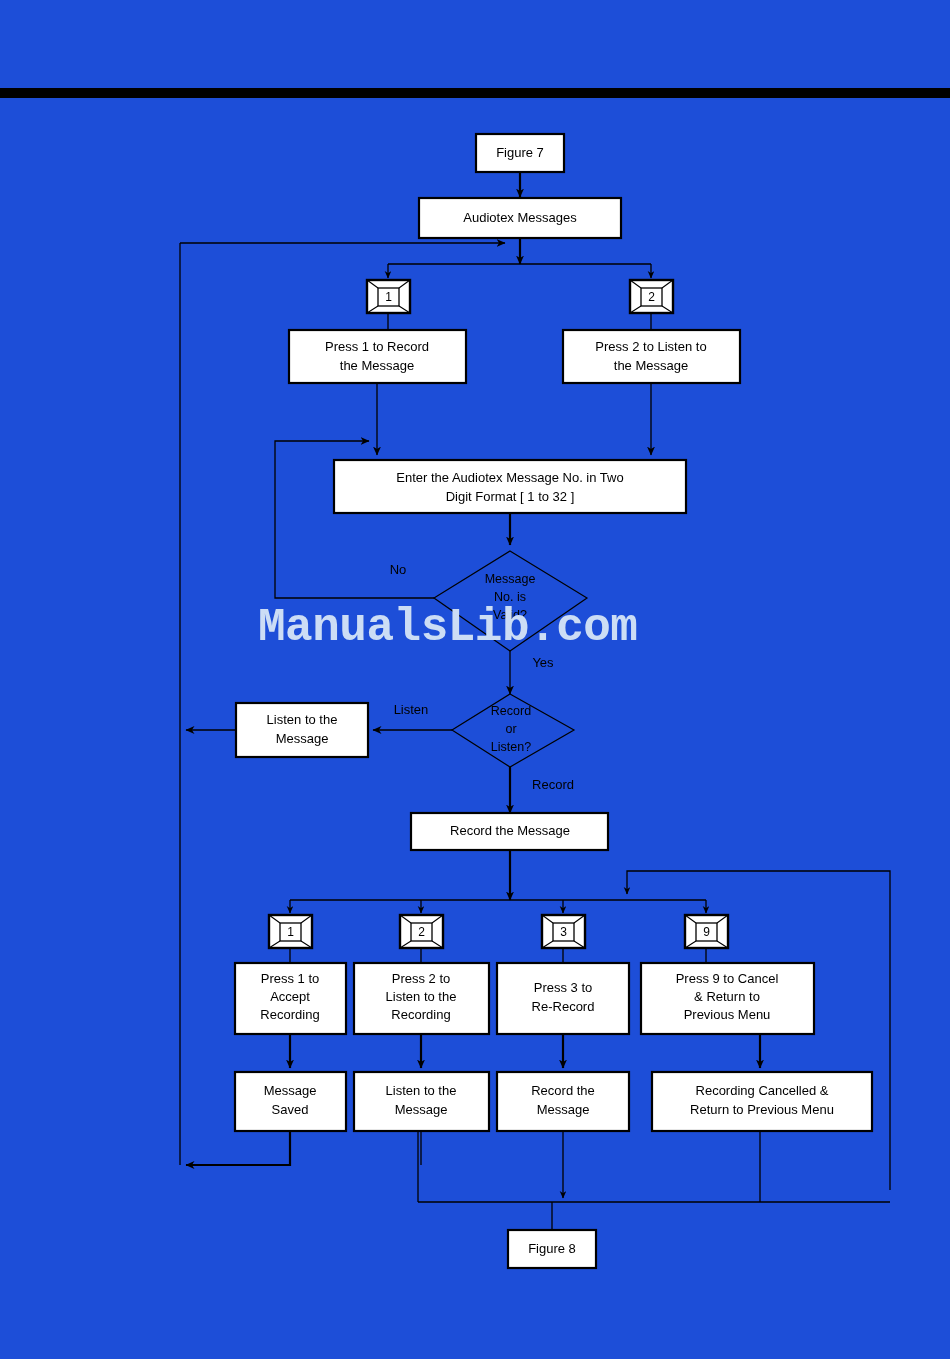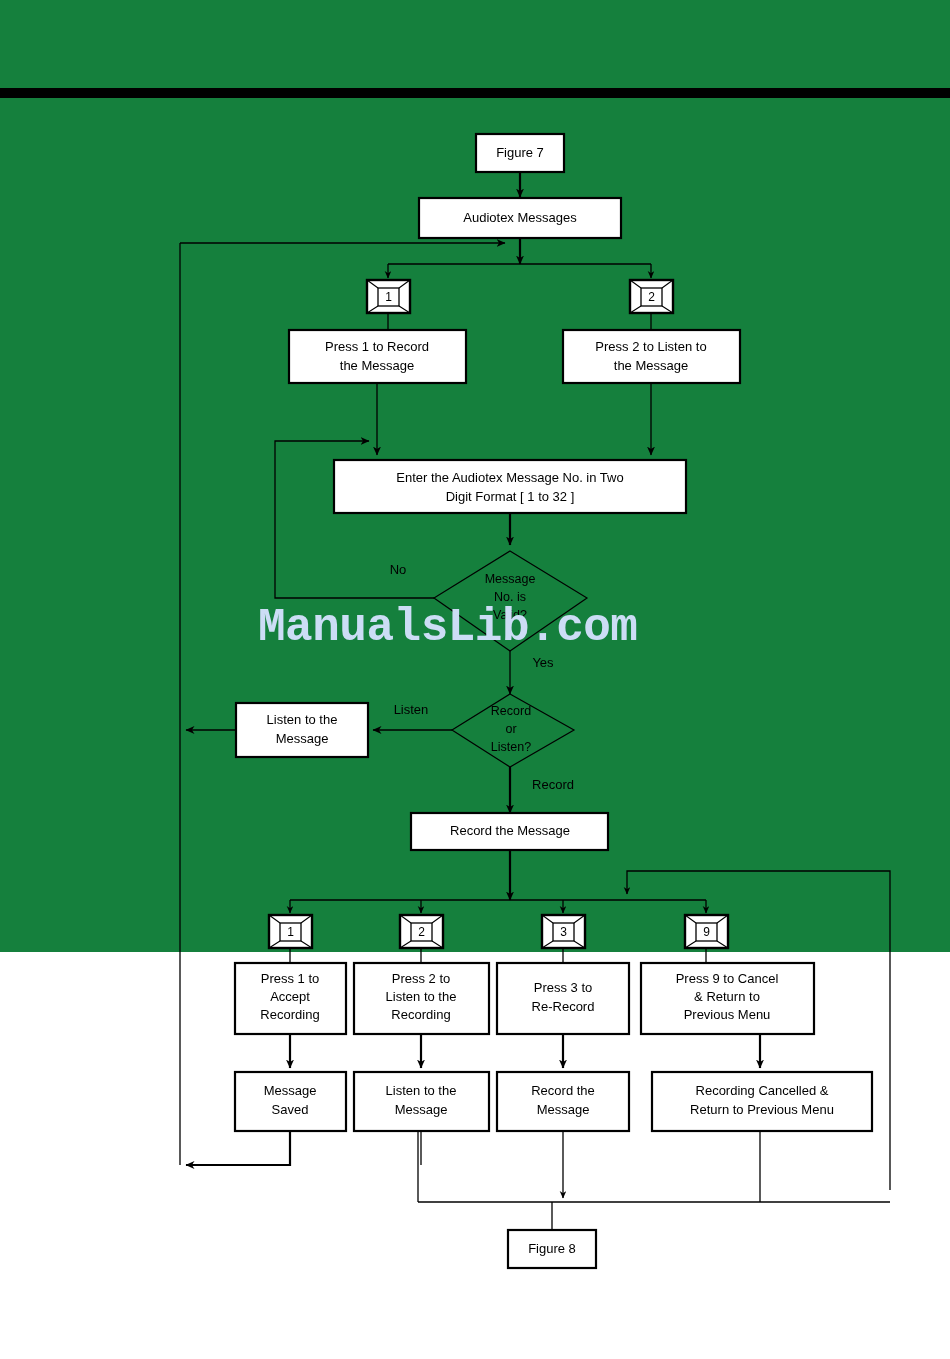--- a/index.html
+++ b/index.html
@@ -1,17 +1,17 @@
 <!DOCTYPE html>
 <html><head>
 <meta charset="utf-8">
 <style>
   html,body{margin:0;padding:0;background:#ffffff;}
   body{width:950px;height:1359px;font-family:"Liberation Sans",sans-serif;overflow:hidden;}
-  #page{position:relative;width:950px;height:952px;background:#15803d;}
+  #page{position:relative;width:950px;height:1359px;background:#1d4ed8;}
   .topbar{position:absolute;left:0;top:88px;width:950px;height:10px;background:#000;}
   svg{position:absolute;left:0;top:0;width:950px;height:1359px;}
   .nodebox{fill:#ffffff;stroke:#000000;stroke-width:2.2;}
   .diamond{fill:none;stroke:#000000;stroke-width:1.2;}
   .ln{stroke:#000000;stroke-width:1.3;fill:none;}
   .ln-thick{stroke:#000000;stroke-width:2.2;fill:none;}
   .key-outer{fill:#ffffff;stroke:#000000;stroke-width:2.4;}
   .key-inner{fill:#ffffff;stroke:#000000;stroke-width:1.3;}
   .key-bevel{stroke:#000000;stroke-width:1.1;fill:none;}
   .txt{font-family:"Liberation Sans",sans-serif;font-size:13px;fill:#000;text-anchor:middle;dominant-baseline:middle;}

